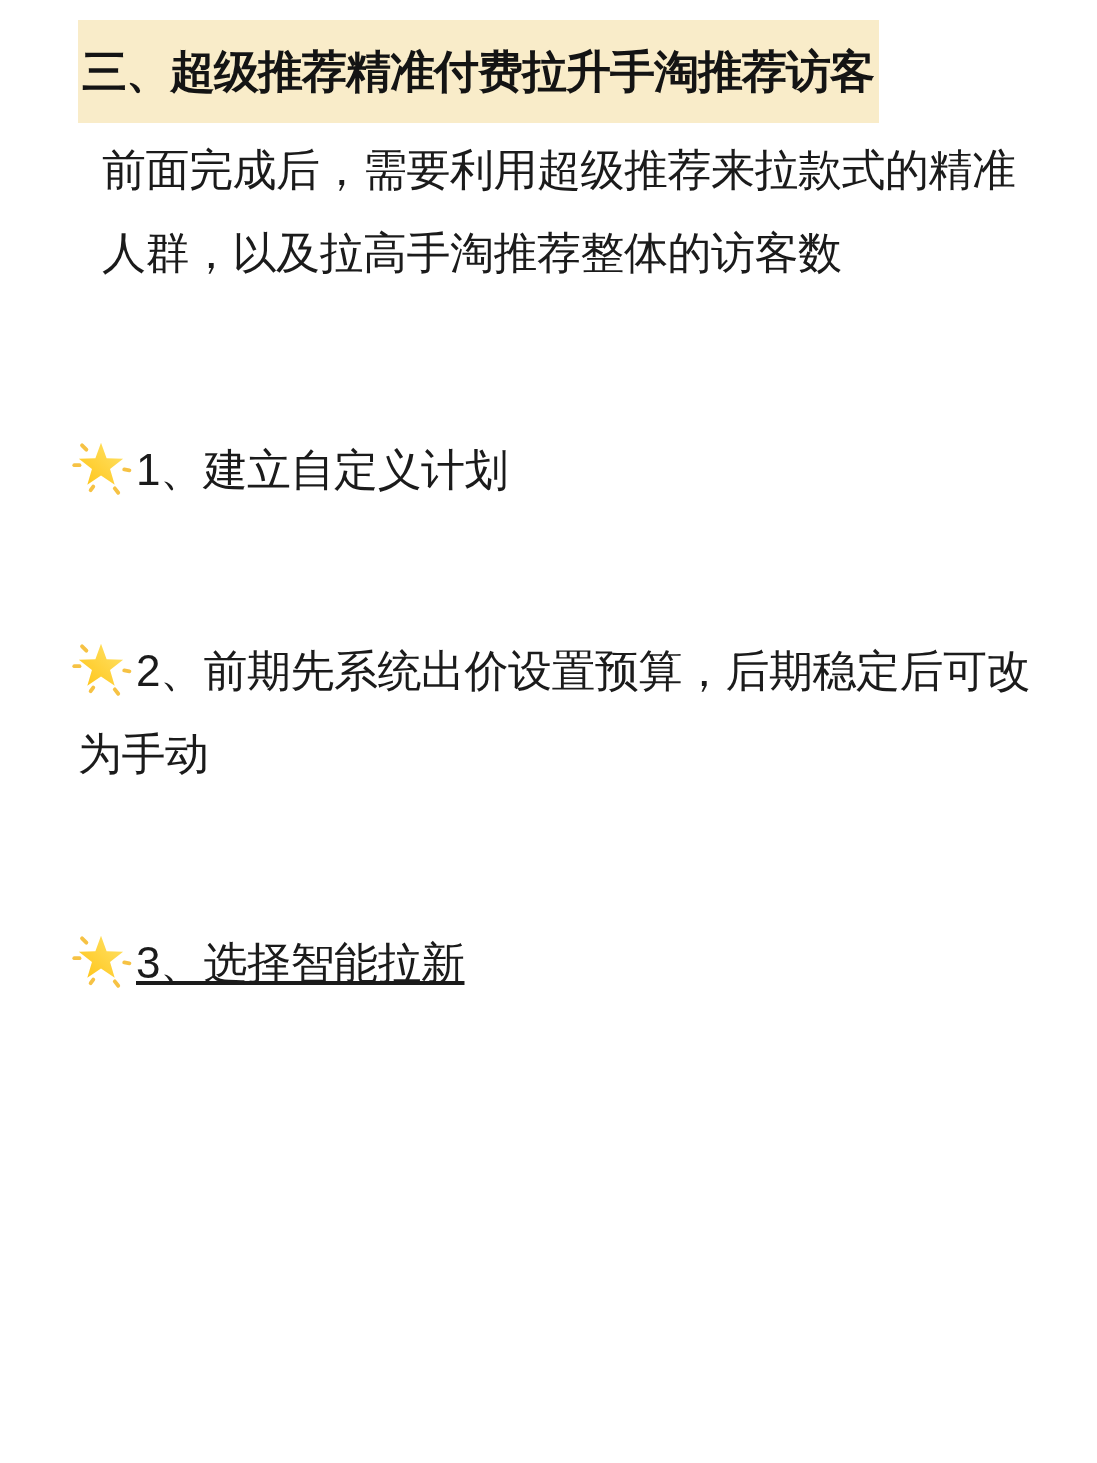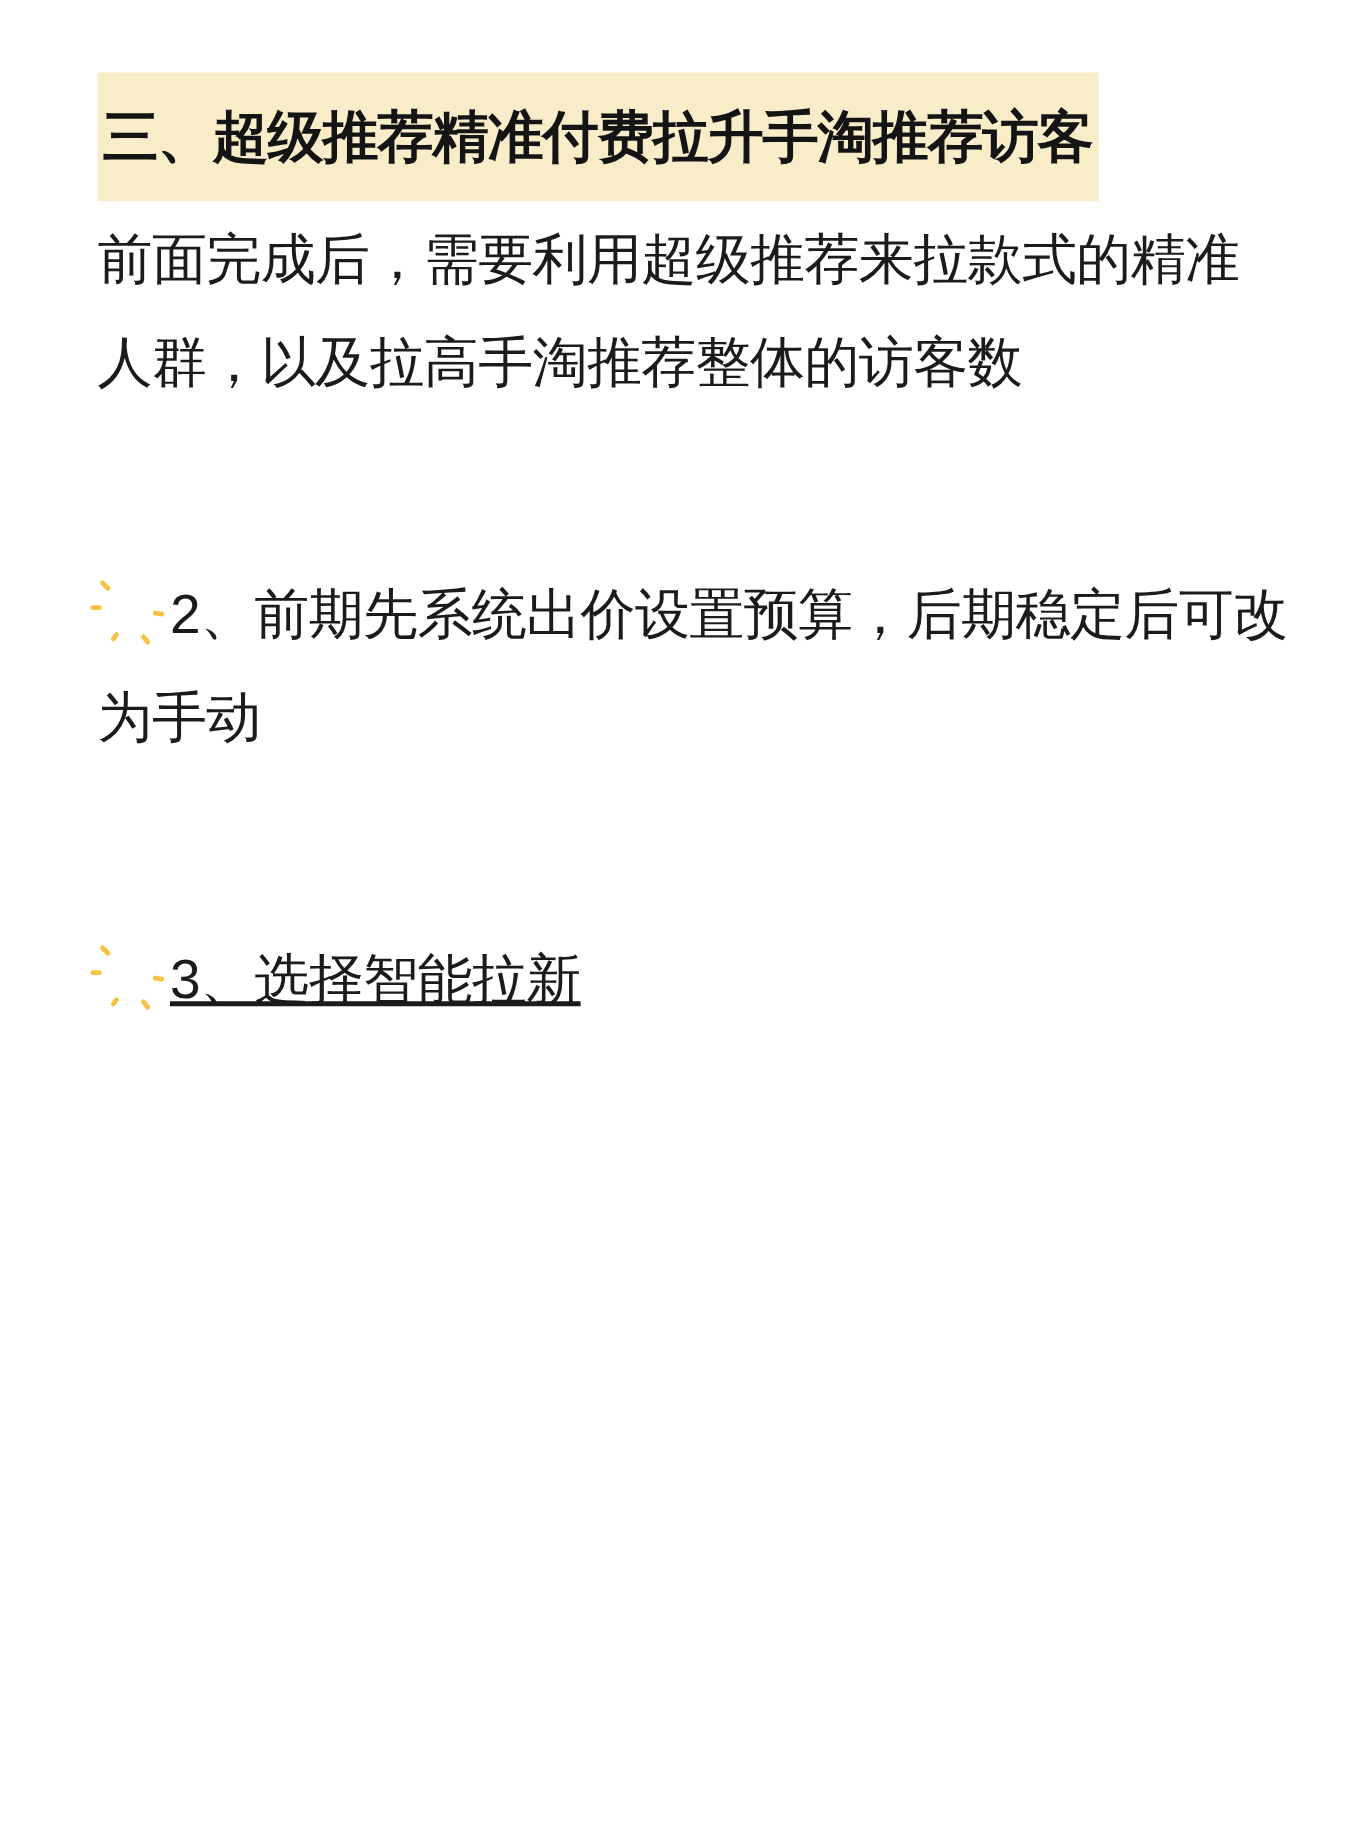--- a/index.html
+++ b/index.html
@@ -8,21 +8,21 @@
     height: 1463px;
     background: #ffffff;
     font-family: "Liberation Sans", "DejaVu Sans", sans-serif;
     color: #1b1b1b;
     overflow: hidden;
   }
   .page {
     box-sizing: border-box;
     width: 1097px;
     height: 1463px;
-    padding: 58px 20px 0 78px;
+    padding: 20px 20px 0 78px;
   }
   .title-wrap { margin: 0; }
   .title {
     display: inline-block;
     background: #f9ecc9;
     font-size: 45px;
     font-weight: 700;
     line-height: 1;
     letter-spacing: -1px;
     padding: 29px 5px 29px 4px;
@@ -31,21 +31,21 @@
   }
   .para {
     font-size: 44px;
     font-weight: 500;
     line-height: 83px;
     letter-spacing: -0.5px;
     white-space: pre-line;
     margin: 0;
     color: #1b1b1b;
   }
-  .intro { margin-top: 5px; }
+  .intro { margin-top: 5px; margin-left: 24px; }
   .bullet { margin: 0; }
   .bullet-1 { margin-top: 134px; }
   .bullet-2 { margin-top: 118px; }
   .bullet-3 { margin-top: 126px; text-decoration: underline; }
   .conclusion { margin-top: 22px; }
   .star-icon {
     display: inline-block;
     width: 62px;
     height: 62px;
     vertical-align: -12px;
@@ -57,20 +57,36 @@
 
 <div class="page">
 
   <div class="title-wrap">
     <span class="title">三、超级推荐精准付费拉升手淘推荐访客</span>
   </div>
 
   <p class="para intro">前面完成后，需要利用超级推荐来拉款式的精准
 人群，以及拉高手淘推荐整体的访客数</p>
 
+  <p class="para bullet bullet-1"><svg class="star-icon" viewBox="0 0 72 72" aria-hidden="true">
+        <defs>
+          <linearGradient id="sg1" x1="1" y1="0" x2="0" y2="1">
+            <stop offset="0" stop-color="#ffe36a"></stop>
+            <stop offset="1" stop-color="#ffc416"></stop>
+          </linearGradient>
+        </defs>
+        <g stroke="#f6c244" stroke-width="4.5" stroke-linecap="round">
+          <line x1="14" y1="12" x2="19" y2="17"></line>
+          <line x1="5" y1="35" x2="11" y2="35"></line>
+          <line x1="63" y1="40" x2="69" y2="41"></line>
+          <line x1="52" y1="62" x2="56" y2="67"></line>
+          <line x1="24" y1="64" x2="27" y2="60"></line>
+        </g>
+        <polygon fill="url(#sg1)" points="36,9 42.5,27.1 61.7,27.7 46.5,39.4 51.9,57.8 36,47 20.1,57.8 25.5,39.4 10.3,27.7 29.5,27.1"></polygon>
+      </svg><span>1、建立自定义计划</span></p>
 
   <p class="para bullet bullet-2"><svg class="star-icon" viewBox="0 0 72 72" aria-hidden="true">
         <g stroke="#f6c244" stroke-width="4.5" stroke-linecap="round">
           <line x1="14" y1="12" x2="19" y2="17"></line>
           <line x1="5" y1="35" x2="11" y2="35"></line>
           <line x1="63" y1="40" x2="69" y2="41"></line>
           <line x1="52" y1="62" x2="56" y2="67"></line>
           <line x1="24" y1="64" x2="27" y2="60"></line>
         </g>
         <polygon fill="url(#sg1)" points="36,9 42.5,27.1 61.7,27.7 46.5,39.4 51.9,57.8 36,47 20.1,57.8 25.5,39.4 10.3,27.7 29.5,27.1"></polygon>

